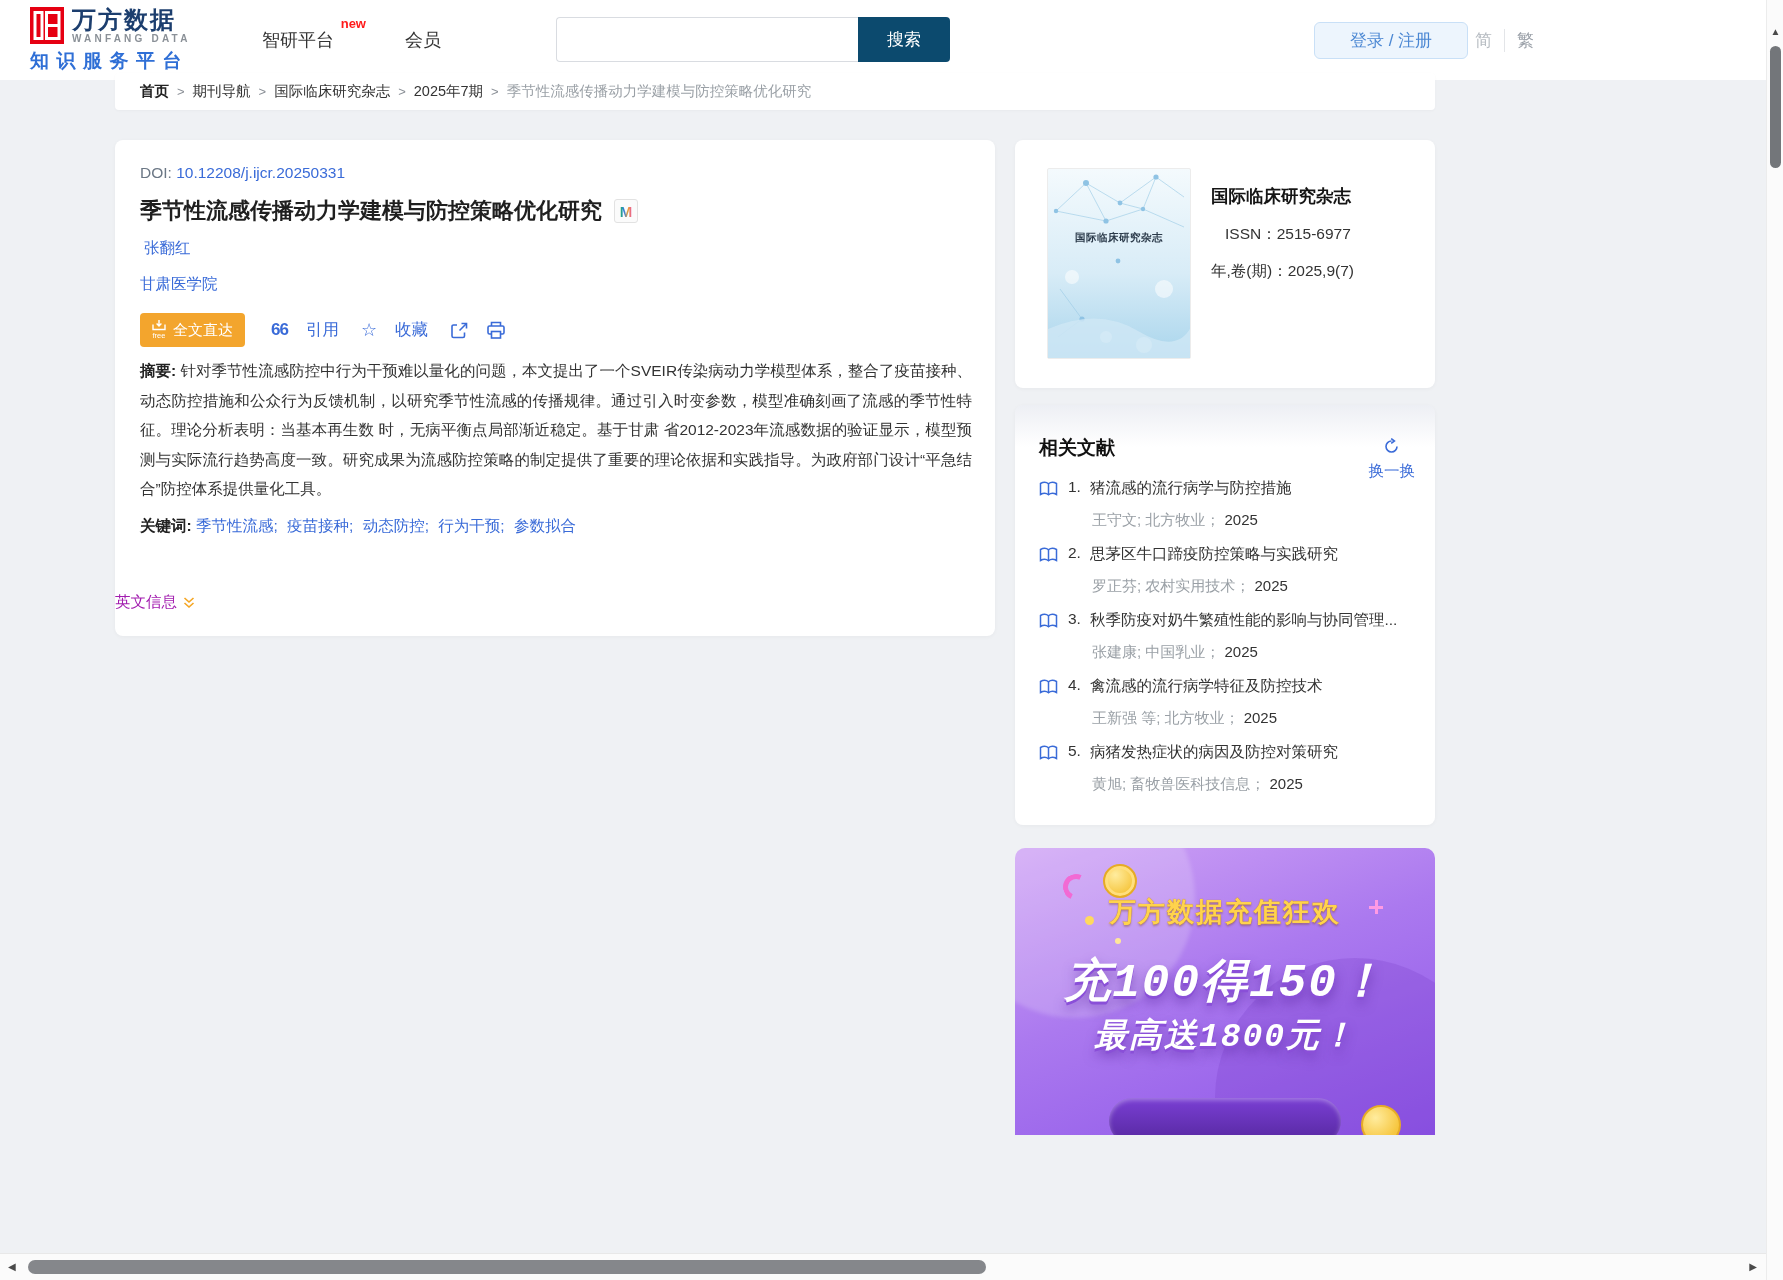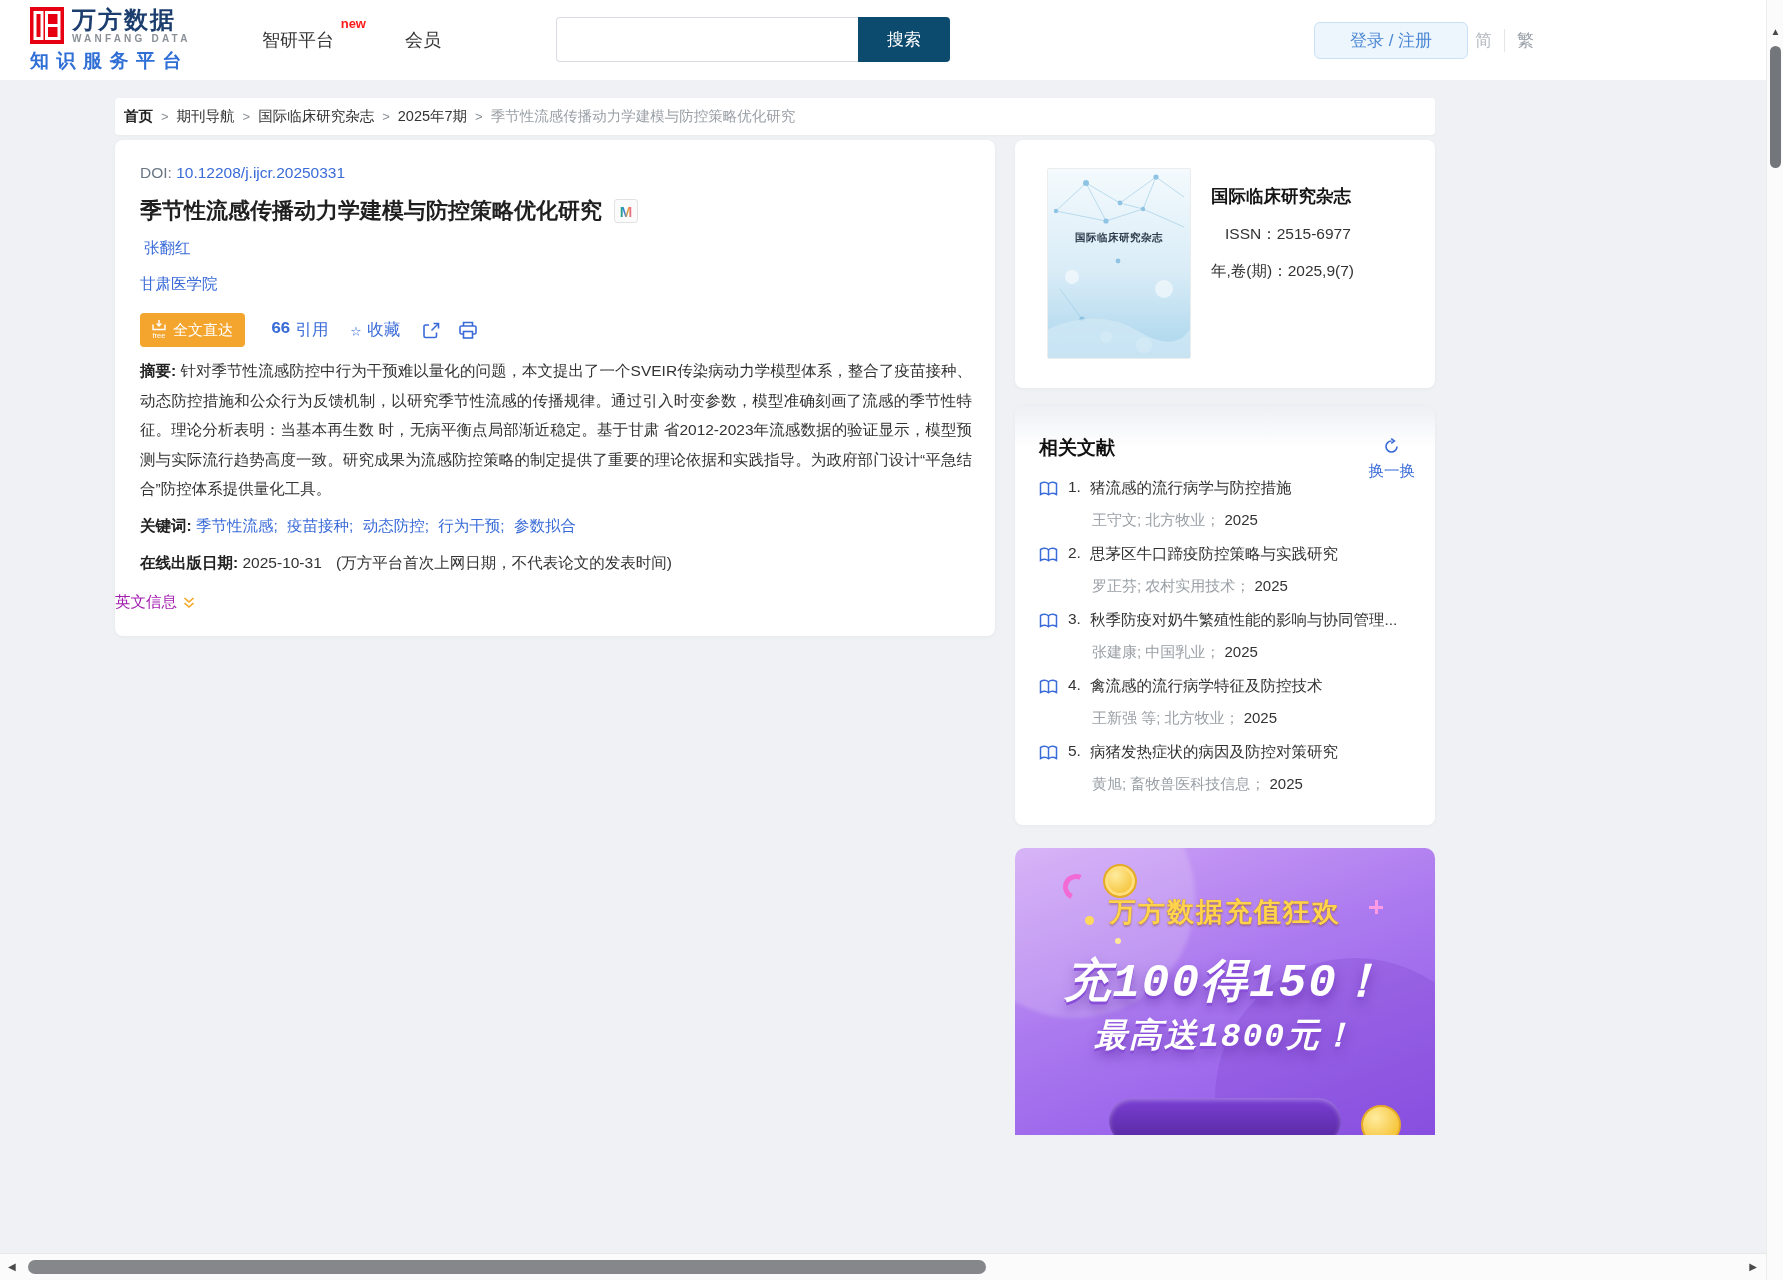--- a/index.html
+++ b/index.html
@@ -23,21 +23,21 @@
   .search-wrap { position:absolute; left:556px; top:17px; display:flex; }
   .search-input { width:302px; height:45px; border:1px solid #d9dce1; border-right:none; border-radius:4px 0 0 4px; font-size:15px; padding:0 12px; outline:none; background:#fff; }
   .search-btn { width:92px; height:45px; border:none; background:#0c4a6e; color:#fff; font-size:17px; border-radius:0 4px 4px 0; cursor:pointer; }
 
   .login-btn { position:absolute; left:1314px; top:22px; width:154px; height:37px; line-height:35px; text-align:center; background:#edf5fd; border:1px solid #c9e0f7; border-radius:6px; color:#4b87d3; font-size:17px; cursor:pointer; }
   .lang { position:absolute; left:1475px; top:29px; font-size:17px; color:#b7bcc2; display:flex; align-items:center; }
   .lang-simple { padding-right:12px; }
   .lang-trad { padding-left:12px; border-left:1px solid #e3e5e8; color:#9aa0a8; }
 
   
-  .breadcrumb { position:absolute; left:115px; top:98px; width:1320px; height:37px; background:#fff; border-radius:4px; display:flex; align-items:center; padding-left:9px; font-size:14.5px; color:#333; box-shadow:0 1px 3px rgba(0,0,0,.03); }
+  .breadcrumb { position:absolute; left:115px; top:73px; width:1320px; height:37px; background:#fff; border-radius:4px; display:flex; align-items:center; padding-left:25px; font-size:14.5px; color:#333; box-shadow:0 1px 3px rgba(0,0,0,.03); }
   .bc-home { font-weight:700; color:#222; }
   .bc-sep { color:#8a8f96; margin:0 8px; font-size:13px; }
   .bc-link { color:#333; cursor:pointer; }
   .bc-current { color:#9aa0a6; }
 
   
   .card { position:absolute; background:#fff; border-radius:8px; box-shadow:0 1px 4px rgba(0,0,0,.04); }
 
   
   .article-card { left:115px; top:140px; width:880px; height:496px; }
@@ -46,21 +46,21 @@
   .art-title { position:absolute; left:25px; top:56px; font-size:22px; font-weight:700; color:#1f1f1f; display:flex; align-items:center; gap:12px; }
   .m-badge { width:24px; height:24px; border:1px solid #e2e2e2; border-radius:3px; background:#fbfbfb; font-size:15px; font-weight:800; display:flex; align-items:center; justify-content:center; background-image:none; }
   .m-badge span { background:linear-gradient(90deg,#21b757,#2f7ce6,#f0a32f,#e64fae); -webkit-background-clip:text; background-clip:text; color:transparent; }
   .art-author { position:absolute; left:29px; top:98px; font-size:15.5px; color:#3a6bd8; cursor:pointer; }
   .art-inst { position:absolute; left:25px; top:134px; font-size:15.5px; color:#3a6bd8; cursor:pointer; }
 
   .actions { position:absolute; left:25px; top:173px; height:34px; display:flex; align-items:center; }
   .fulltext-btn { height:34px; padding:0 12px; background:#f3a52d; border:none; border-radius:4px; color:#fff; font-size:15px; display:flex; align-items:center; gap:7px; cursor:pointer; }
   .ft-icon { display:flex; flex-direction:column; align-items:center; line-height:1; }
   .ft-free { font-size:7.5px; color:#fff; margin-top:1px; }
-  .act-link { display:flex; gap:6px; color:#3a6bd8; font-size:16.5px; cursor:pointer;font-family:Liberation Mono, monospace; }
+  .act-link { display:flex; align-items:center; gap:18px; color:#3a6bd8; font-size:16.5px; cursor:pointer; }
   .quote-glyph { font-weight:800; font-size:17px; letter-spacing:-1px; }
   .star-glyph { font-size:18px; }
   .ml25 { margin-left:26px; } .ml22 { margin-left:22px; } .ml16 { margin-left:17px; }
 
   .abstract { position:absolute; left:25px; top:216px; width:832px; font-size:15.5px; color:#333; line-height:29.5px; text-align:justify; }
   .bold-label { font-weight:700; color:#222; }
 
   .keywords { position:absolute; left:25px; top:376px; font-size:15.5px; color:#333; }
   .kw-link { color:#3a6bd8; cursor:pointer; }
   .kw-sep { color:#3a6bd8; margin-right:5px; }
@@ -235,25 +235,20 @@
 
   <div class="keywords">
     <span class="bold-label">关键词:</span>
     <span class="kw-link">季节性流感</span><span class="kw-sep">;</span>
     <span class="kw-link">疫苗接种</span><span class="kw-sep">;</span>
     <span class="kw-link">动态防控</span><span class="kw-sep">;</span>
     <span class="kw-link">行为干预</span><span class="kw-sep">;</span>
     <span class="kw-link">参数拟合</span>
   </div>
 
-  <div class="pubdate">
-    <span class="bold-label">在线出版日期:</span>
-    <span>2025-10-31</span>
-    <span class="pubdate-note">(万方平台首次上网日期，不代表论文的发表时间)</span>
-  </div>
 
   <div class="english-info">
     <span>英文信息</span><svg width="14" height="14" viewBox="0 0 14 14">
         <path d="M2.5 2 L7 6 L11.5 2 M2.5 7 L7 11 L11.5 7" stroke="#f5a623" stroke-width="1.6" fill="none"></path>
       </svg>
   </div>
 </div>
 
 <div class="card journal-card">
   <div class="cover">

